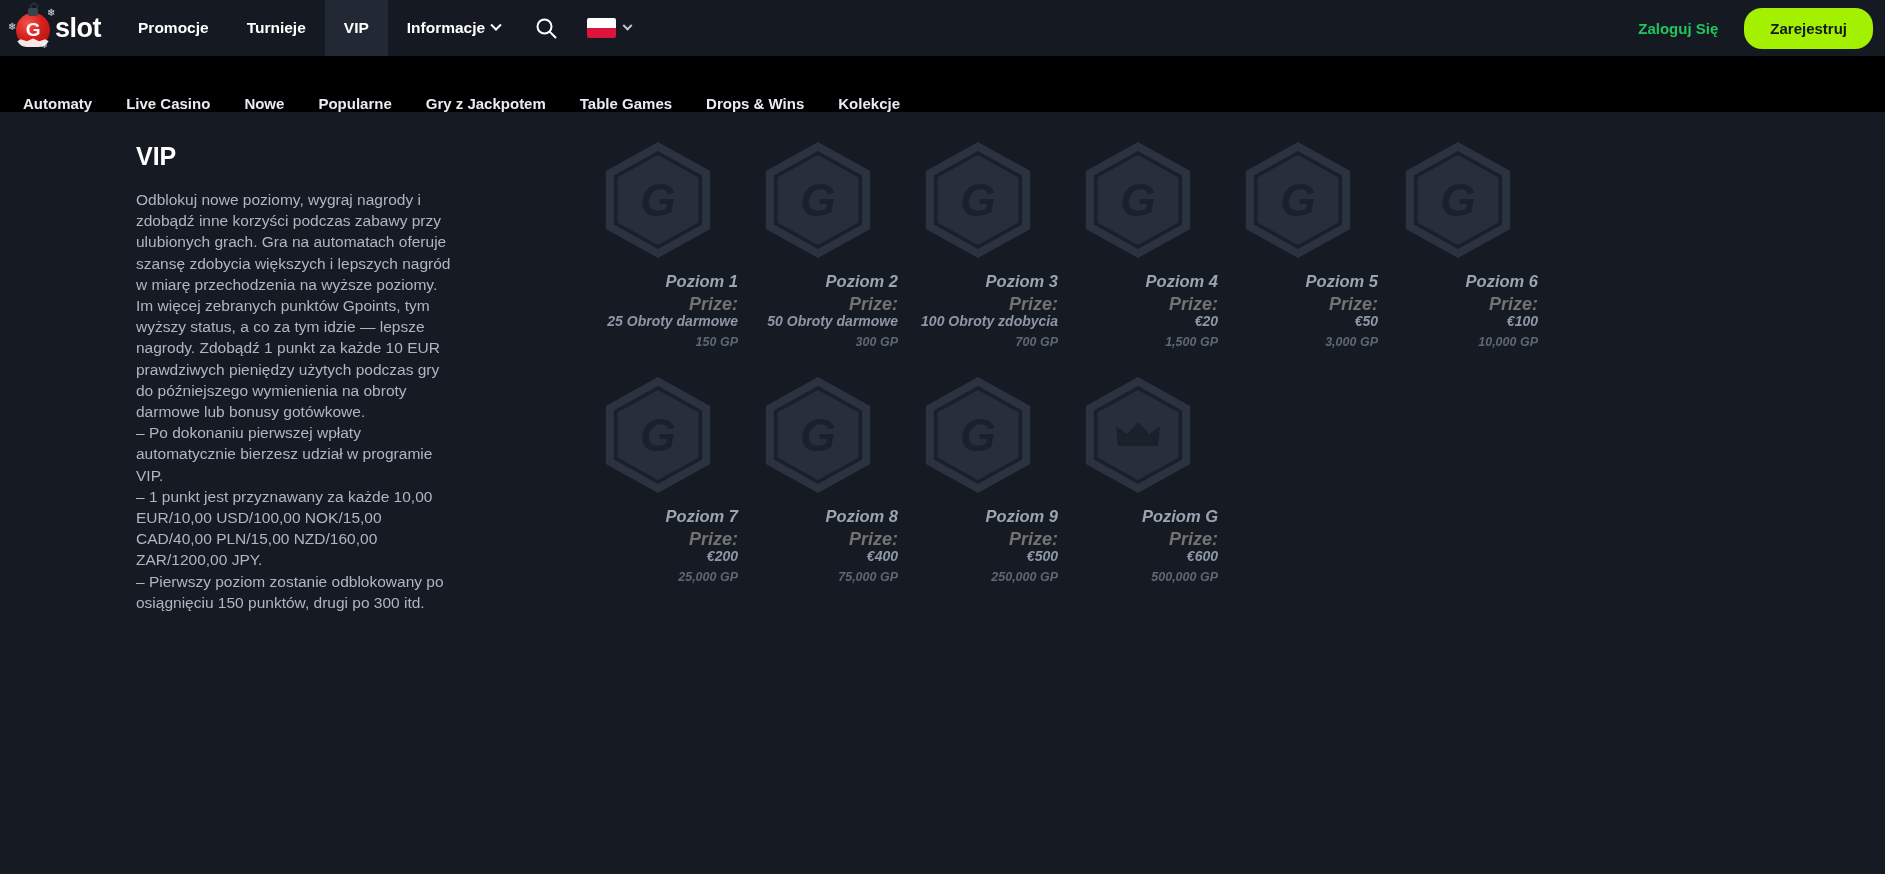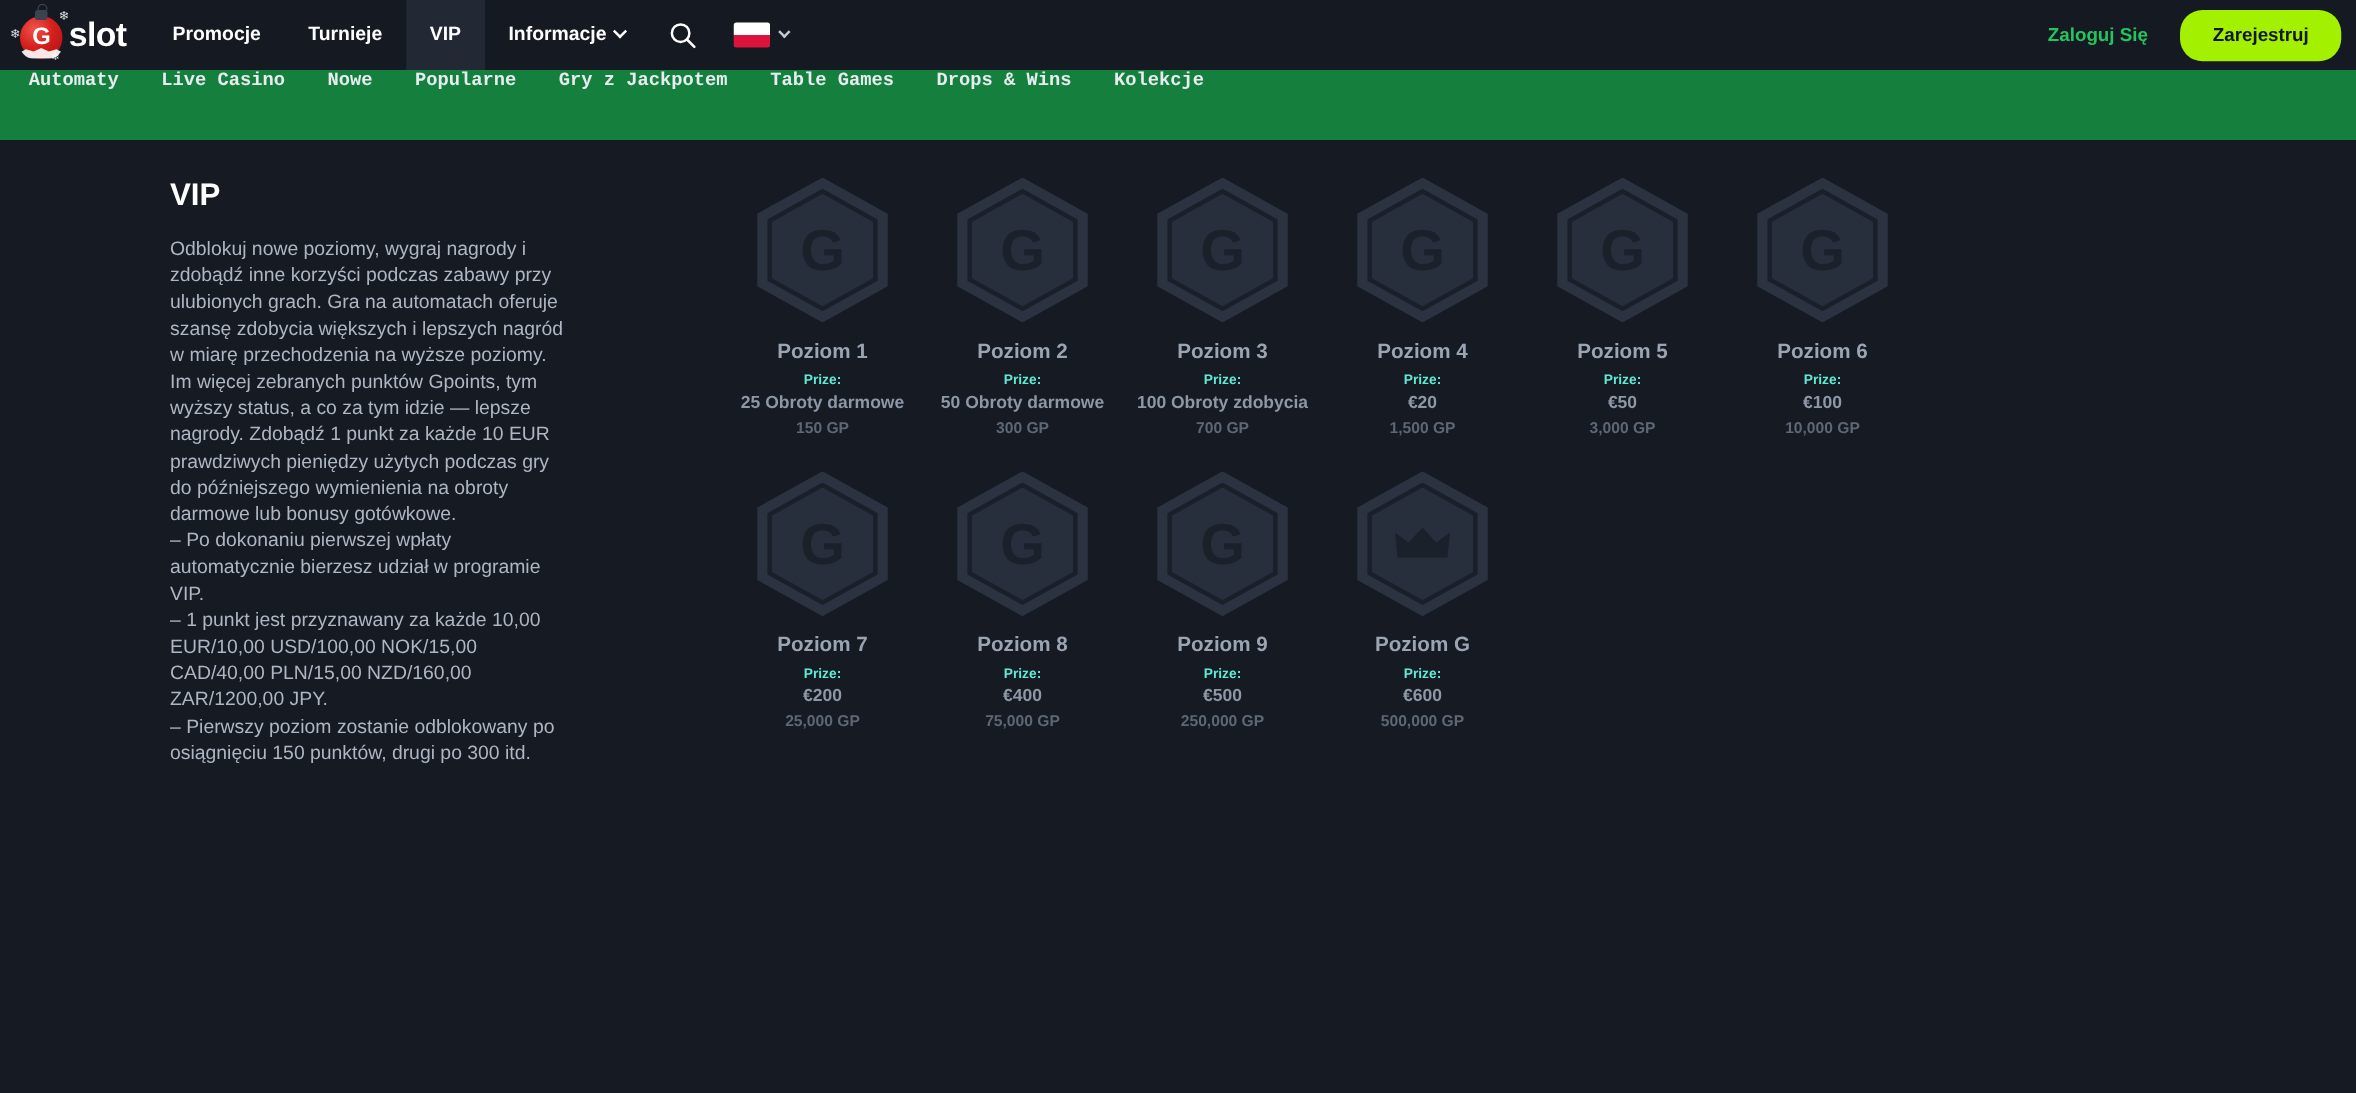--- a/index.html
+++ b/index.html
@@ -112,24 +112,23 @@
     background: #a3f000; color: #13181f;
     font-size: 15px; font-weight: 800;
     padding: 12px 26px; border-radius: 18px;
     cursor: pointer; white-space: nowrap; border: none;
     font-family: inherit;
   }
 
   
   .subnav {
     height: 56px;
-    background: #15803d;
-    display: flex; align-items: flex-start;
+    background: #000000;
+    display: flex; align-items: flex-end;
     padding-left: 6px;
-    font-family: Liberation Mono, monospace;
   }
   .subnav-item {
     color: #e8ecf2; font-size: 15px; font-weight: 600;
     padding: 0 17px; cursor: pointer; white-space: nowrap;
   }
 
   
   .page {
     background: #151a23;
     height: calc(874px - 112px);
@@ -163,22 +162,23 @@
   .grid-col {
     flex: 1;
     padding-left: 42px;
   }
   .badge-row {
     display: flex;
     gap: 0;
   }
   .badge-cell {
     width: 160px;
-    text-align: center;
+    text-align: right;
     cursor: pointer;
+    font-style: italic;
   }
   .hexwrap {
     width: 116px; height: 116px;
     margin: 0 auto 14px auto;
     position: relative;
   }
   .hex-outer {
     position: absolute; inset: 0;
     clip-path: polygon(50% 0%, 95% 25%, 95% 75%, 50% 100%, 5% 75%, 5% 25%);
     background: #2b3341;
@@ -198,21 +198,21 @@
     display: flex; align-items: center; justify-content: center;
     color: #1b212b; font-size: 46px; font-weight: 900;
     line-height: 1;
   }
   .hex-glyph svg { display: block; }
   .lvl-name {
     color: #9aa4b3; font-size: 16.5px; font-weight: 800;
     margin-bottom: 5px;
   }
   .lvl-prize-label {
-    color: #5eead4; font-size: 11px; font-weight: 600; line-height: 17px;
+    color: #737373; font-size: 18px; font-weight: 600; line-height: 17px;
   }
   .lvl-prize-val {
     color: #8d97a6; font-size: 14px; font-weight: 700; line-height: 17px;
   }
   .lvl-gp {
     color: #5d6775; font-size: 12.5px; font-weight: 600;
     margin-top: 5px;
   }
   .row2 { margin-top: 28px; }
 </style>

